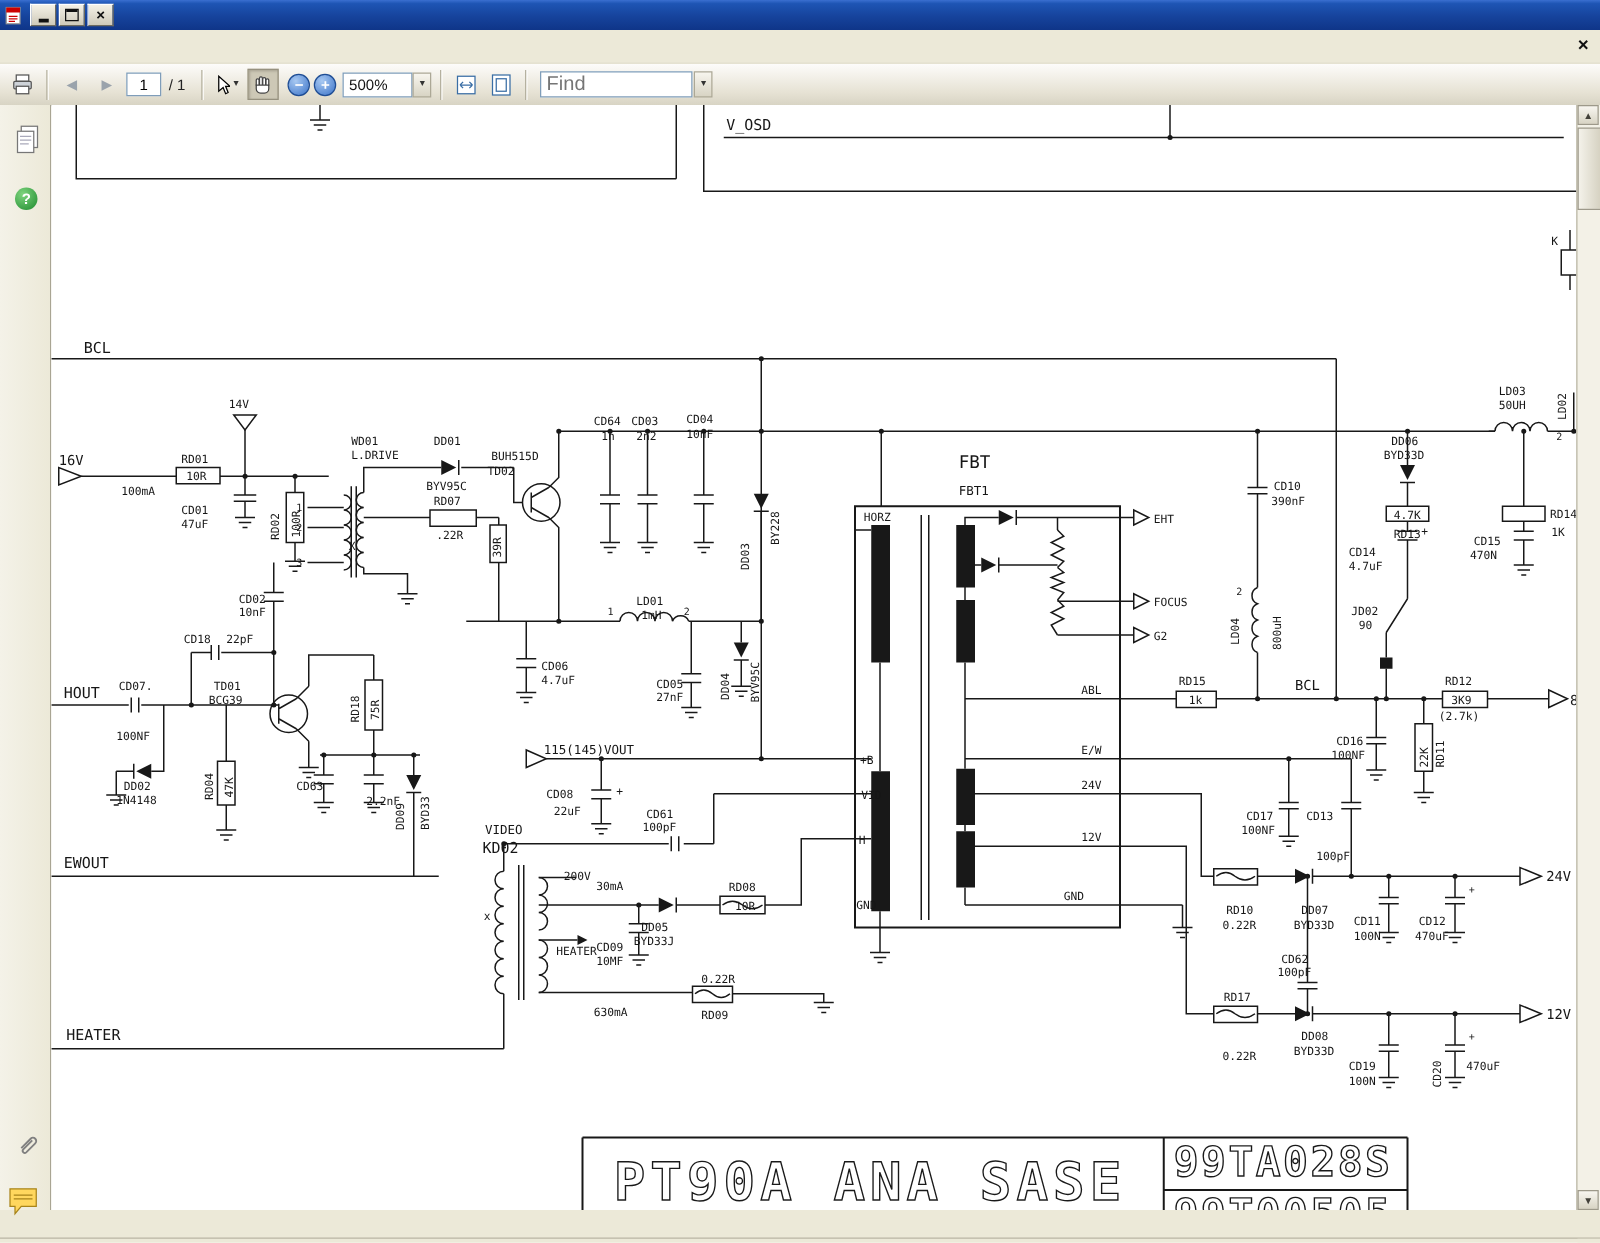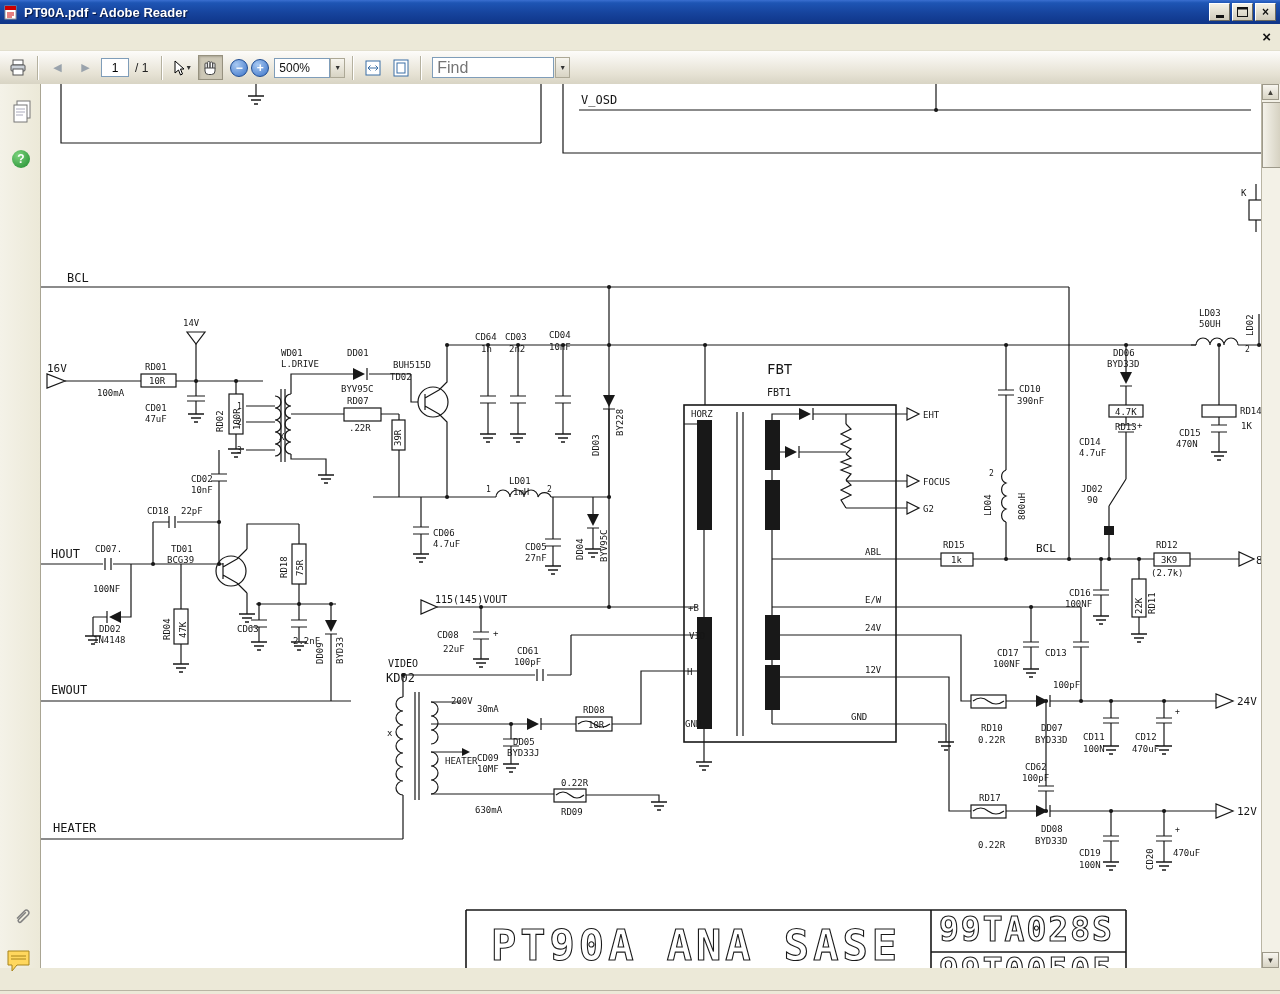--- a/index.html
+++ b/index.html
@@ -61,21 +61,20 @@
 </style>
 </head>
 <body>
 
 <div class="titlebar">
   <svg width="15" height="15">
       <rect x="1" y="1" width="11" height="13" fill="#fff" stroke="#999"></rect>
       <rect x="1" y="1" width="11" height="4" fill="#c00"></rect>
       <path d="M3,8 h7 M3,10 h7 M3,12 h5" stroke="#c00" stroke-width="1" fill="none"></path>
     </svg>
-  <span class="title-text">PT90A.pdf - Adobe Reader</span>
   <div class="wbtns">
     <button class="wbtn">
         <span class="glyph-min"></span>
       </button>
     <button class="wbtn">
         <span class="glyph-restore"></span>
       </button>
     <button class="wbtn">×</button>
   </div>
 </div>

